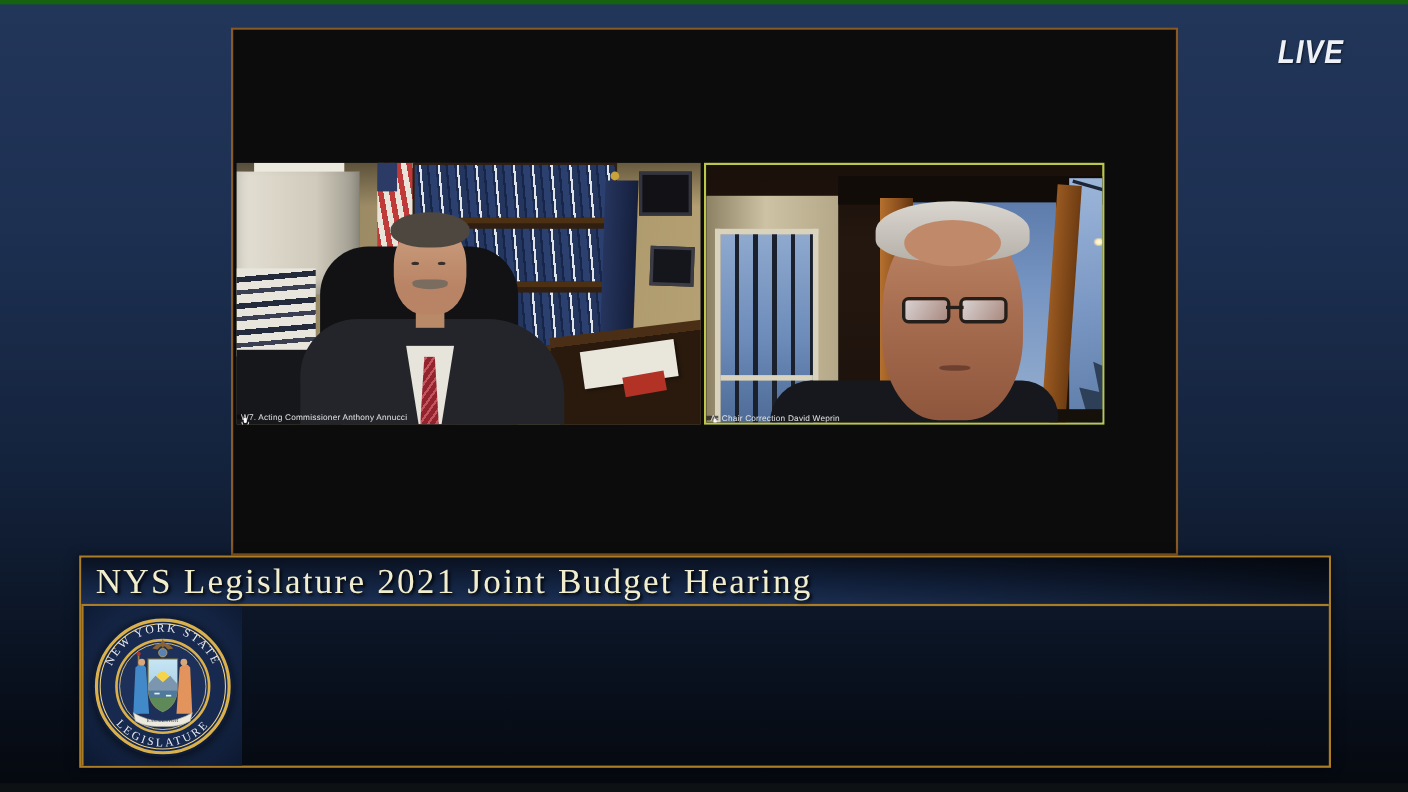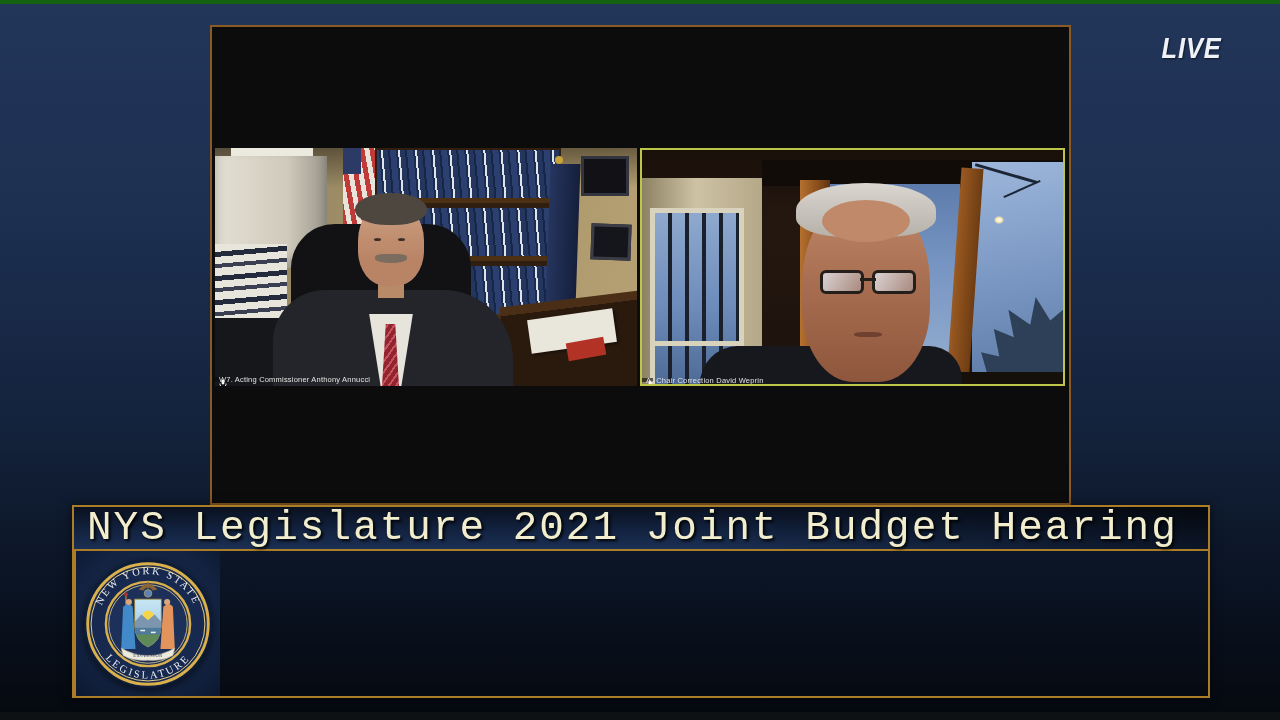--- a/index.html
+++ b/index.html
@@ -11,21 +11,21 @@
 
   .live{position:absolute;top:31px;right:58px;color:#eef1f6;font-size:30px;font-style:italic;
     font-weight:600;letter-spacing:1px;transform:scaleX(.85);transform-origin:right center;
     text-shadow:1px 1px 2px rgba(0,0,0,.6);}
 
   
   .video-frame{position:absolute;left:210px;top:25px;width:861px;height:480px;box-sizing:border-box;
     background:#0c0c0c;border:2px solid #8a5a24;}
   .feed{position:absolute;top:121px;overflow:hidden;background:#101418;}
   .feed.left{left:3px;width:422px;height:238px;}
-  .feed.right{left:428px;width:425px;height:238px;box-sizing:border-box;border:2px solid #bcc74a;}
+  .feed.right{left:428px;width:364px;height:238px;box-sizing:border-box;border:2px solid #bcc74a;}
   .feed *{position:absolute;}
 
   
   .lf-wall{inset:0;background:linear-gradient(100deg,#8d8268 0%,#a39064 40%,#b5a173 100%);}
   .lf-topshade{left:0;top:0;width:100%;height:40px;background:linear-gradient(180deg,rgba(18,12,6,.45),transparent);}
   .lf-cabinet{left:0;top:8px;width:112px;height:112px;background:linear-gradient(90deg,#e4e0d4 0%,#cfcabb 65%,#9a968a 100%);box-shadow:inset 0 -8px 12px rgba(0,0,0,.25);}
   .lf-printer{left:16px;top:0;width:82px;height:26px;background:#eceade;}
   .lf-binderstack{left:0;top:96px;width:72px;height:80px;background:repeating-linear-gradient(175deg,#e8e5dc 0 8px,#232a3c 8px 13px,#e8e5dc 13px 20px,#3a3f52 20px 24px);}
   .lf-darkcorner{left:0;top:170px;width:96px;height:68px;background:#16171b;}
   .lf-usflag{left:128px;top:0;width:34px;height:82px;background:repeating-linear-gradient(80deg,#c03a3a 0 5px,#e8e4da 5px 10px);}
@@ -88,21 +88,21 @@
     padding:2px 7px 2px 4px;white-space:nowrap;z-index:5;}
   .feed.left .nametag{bottom:5px;} .feed.right .nametag{bottom:2px;}
   .micwrap{display:inline-flex;}
 
   
   .banner{position:absolute;left:72px;top:505px;width:1138px;height:193px;box-sizing:border-box;
     border:2px solid #ab7d26;display:flex;flex-direction:column;
     box-shadow:0 0 10px rgba(0,0,0,.5);}
   .title-bar{height:44px;box-sizing:border-box;border-bottom:2px solid #ab7d26;display:flex;align-items:center;padding-left:13px;
     background-image:linear-gradient(90deg,rgba(0,0,0,0) 55%,rgba(0,0,0,.55) 100%),linear-gradient(180deg,#0a1120 0%,#12223f 55%,#1c3054 100%);}
-  .title-text{font-family:Liberation Mono, monospace;font-size:41px;letter-spacing:2px;color:#f2eecd;
+  .title-text{font-family:Liberation Serif, serif;font-size:32px;letter-spacing:2px;color:#f2eecd;
     text-shadow:2px 2px 3px rgba(0,0,0,.95);white-space:nowrap;}
   .banner-lower{flex:1;display:flex;min-height:0;}
   .subtitle-area{flex:1;padding:4px 0 0 13px;
     background-image:linear-gradient(90deg,rgba(0,0,0,0) 55%,rgba(0,0,0,.45) 100%),linear-gradient(180deg,#1b3054 0%,#11203c 42%,#04080f 100%);}
   .subtitle-text,.date-text{font-family:"Liberation Serif",serif;font-size:28px;color:#e8940e;
     letter-spacing:.4px;line-height:1.12;text-shadow:2px 2px 2px rgba(0,0,0,.9);white-space:nowrap;}
   .seal-box{width:146px;box-sizing:border-box;border-left:2px solid #ab7d26;display:flex;align-items:center;justify-content:center;
     background:radial-gradient(circle at 50% 46%,#243862 0%,#152646 58%,#0c1830 100%);}
   .seal-svg{width:134px;height:134px;filter:drop-shadow(0 2px 5px rgba(0,0,0,.65));}
 </style>

